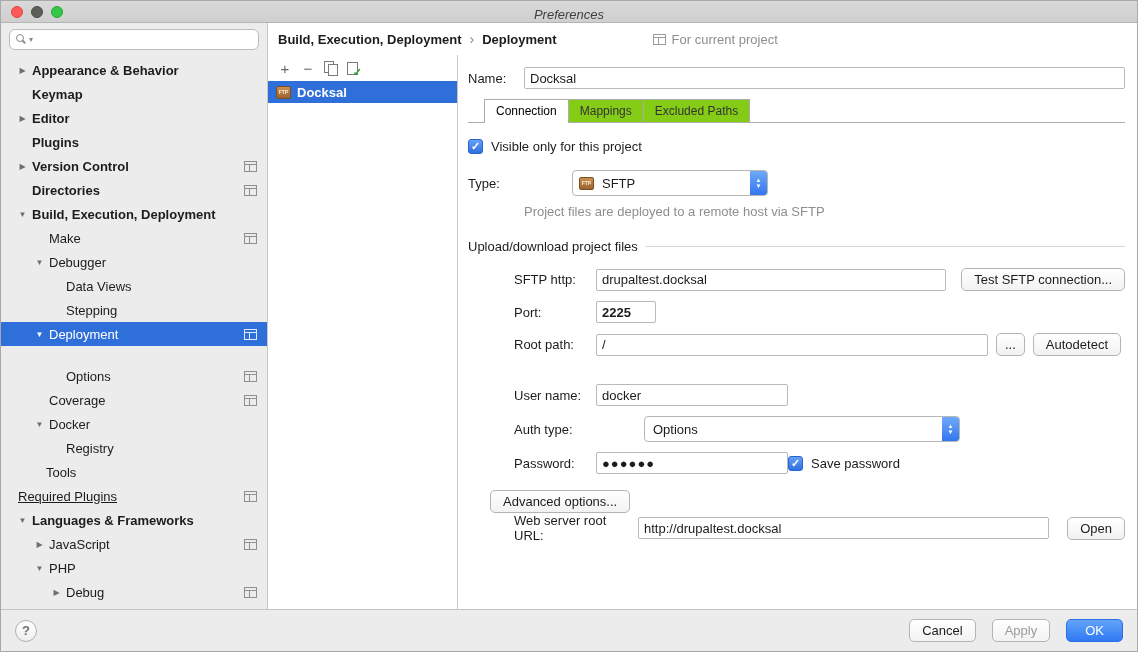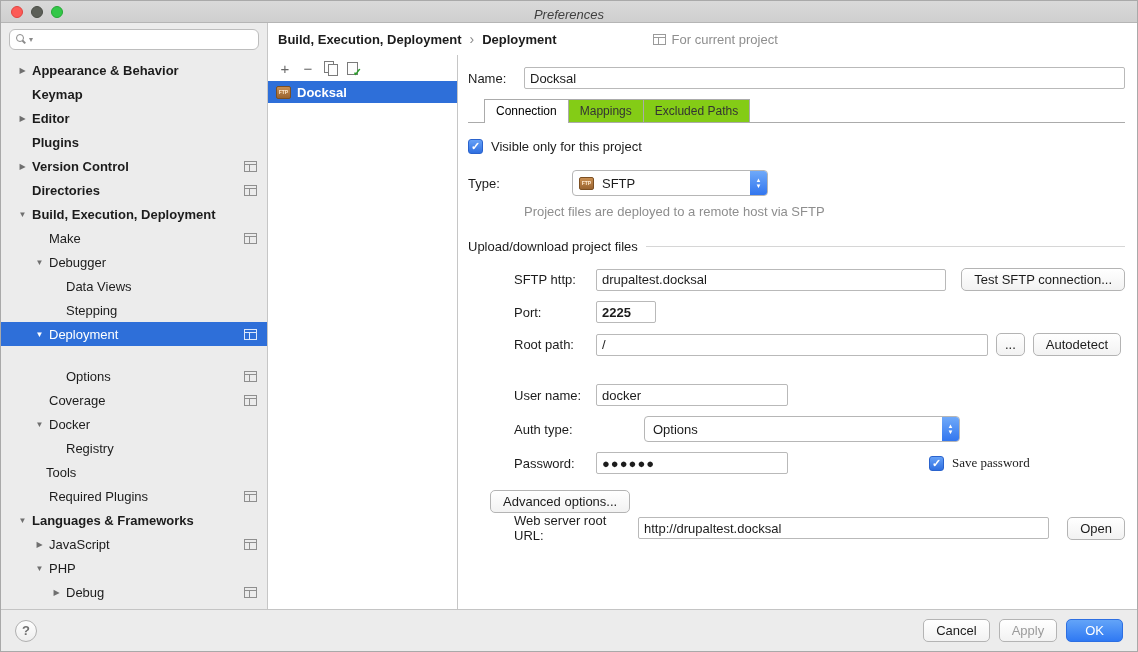--- a/index.html
+++ b/index.html
@@ -99,32 +99,32 @@
   .gap-top { margin-top:18px; }
 
   .btn { height:23px; padding:0 12px; border:1px solid #b4b4b4; border-radius:5px; background:linear-gradient(#ffffff,#f2f2f2); font-family:"Liberation Sans",sans-serif; font-size:13px; color:#1c1c1c; cursor:default; }
   .btn.small { padding:0 8px; }
   .btn.primary { background:linear-gradient(#63a4f8,#2f79f3); border-color:#2d6fe2; color:#fff; }
   .btn.disabled { color:#9b9b9b; }
   .pushright { margin-left:auto; }
   .ml8 { margin-left:8px; }
 
   .pw { letter-spacing:1px; }
-  .savepw { margin-left:141px; display:flex; align-items:center;font-family:Liberation Serif, serif; }
+  .savepw { display:flex; align-items:center; }
   .adv { margin:6px 0 0 22px; align-self:flex-start; }
   .browse-section { margin-top:46px; }
   .webrow { margin-left:46px; }
   .webrow .wlab { width:124px; flex:0 0 124px; }
   .webrow .ti { flex:1; }
   .webrow .btn { margin-left:18px; }
 
   
   .footer { height:42px; flex:0 0 42px; background:#ececec; border-top:1px solid #c4c4c4; display:flex; align-items:center; padding:0 14px; }
   .help { width:22px; height:22px; border-radius:50%; border:1px solid #b0b0b0; background:linear-gradient(#ffffff,#eeeeee); color:#707070; font-weight:bold; font-size:13px; display:flex; align-items:center; justify-content:center; }
-  .fbtns { margin-left:auto; display:flex; gap:9px; }
+  .fbtns { margin-left:auto; display:flex; gap:16px; }
 </style>
 </head>
 <body>
 
 <div class="window">
 
   <div class="titlebar">
     <div class="traffic">
       <span class="tl red"></span>
       <span class="tl dark"></span>
@@ -209,21 +209,21 @@
             <span class="tlabel">Docker</span>
           </div>
           <div class="tree-row" style="padding-left: 48px;">
             <span class="arrow"></span>
             <span class="tlabel">Registry</span>
           </div>
           <div class="tree-row" style="padding-left: 28px;">
             <span class="arrow"></span>
             <span class="tlabel">Tools</span>
           </div>
-          <div class="tree-row" style="padding-left: 31px;">
+          <div class="tree-row" style=" text-decoration: underline;">
             <span class="arrow"></span>
             <span class="tlabel">Required Plugins</span>
             <span class="shared-icon"></span>
           </div>
           <div class="tree-row b" style="padding-left: 14px;">
             <span class="arrow">▼</span>
             <span class="tlabel">Languages &amp; Frameworks</span>
           </div>
           <div class="tree-row" style="padding-left: 31px;">
             <span class="arrow">▶</span>

